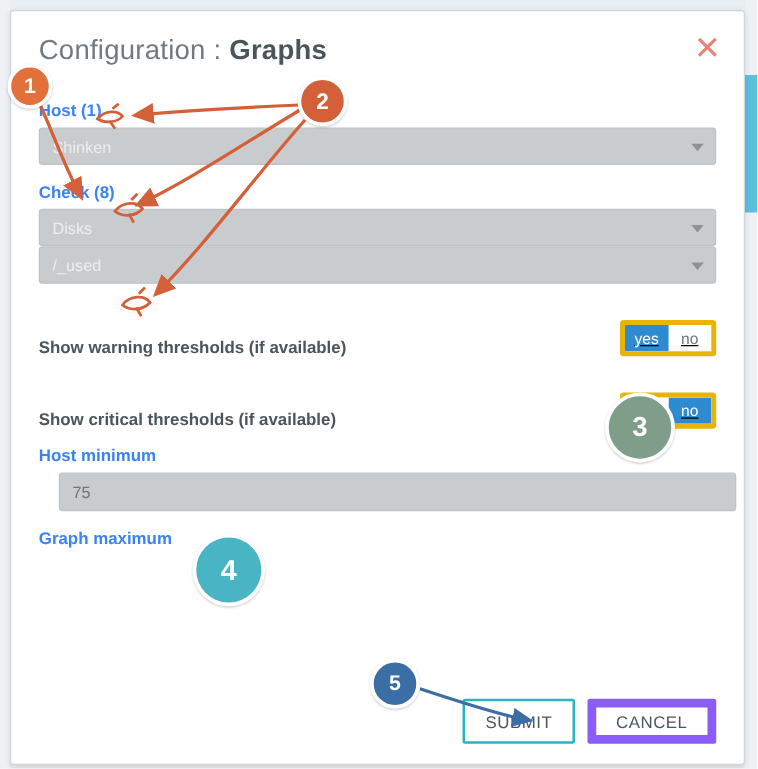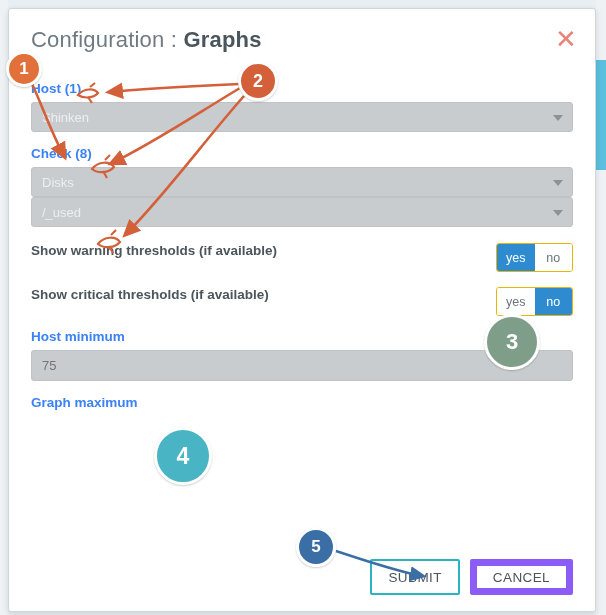--- a/index.html
+++ b/index.html
@@ -88,37 +88,38 @@
   .select-box .caret {
     position: absolute;
     right: 9px; top: 12px;
     width: 0; height: 0;
     border-left: 5px solid transparent;
     border-right: 5px solid transparent;
     border-top: 6px solid #8b9399;
   }
   .toggle-row {
     display: flex;
-    align-items: flex-start;
+    align-items: flex-end;
     justify-content: space-between;
-    margin: 16px 0 0 0;
+    margin: 30px 0 0 0;
     height: 28px;
   }
   .toggle-row .tlabel {
     font-size: 13.5px;
     color: #4b555c;
     font-weight: bold;
   }
   .switch {
     display: flex;
-    border: 1px solid #eab308;
+    border: 4px solid #eab308;
     border-radius: 3px;
     overflow: hidden;
     height: 29px;
     width: 77px;
+    text-decoration: underline;
   }
   .switch div {
     flex: 1;
     font-size: 12.5px;
     display: flex;
     align-items: center;
     justify-content: center;
     cursor: pointer;
     background: #ffffff;
     color: #6a747b;
@@ -130,20 +131,21 @@
   .text-input {
     width: 100%;
     height: 31px;
     background: #c9ccce;
     border: 1px solid #bfc3c6;
     border-radius: 3px;
     padding: 0 10px;
     font-size: 13px;
     color: #eef0f1;
     font-family: "Liberation Sans", sans-serif;
+    margin-left: 16px;
   }
   .footer {
     position: absolute;
     left: 0; right: 0; bottom: 0;
     padding: 14px 22px 16px 22px;
     display: flex;
     justify-content: flex-end;
     gap: 10px;
   }
   .btn {

